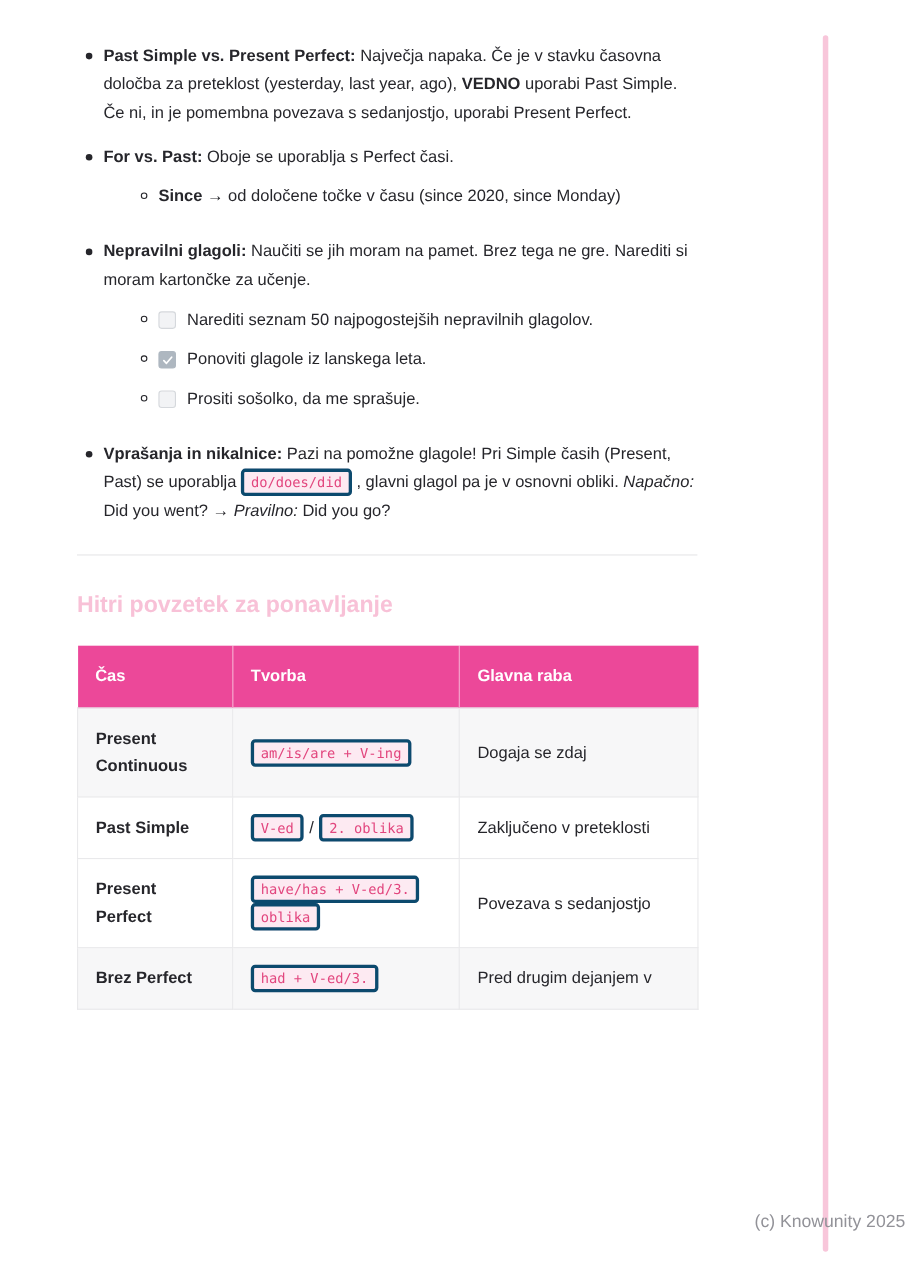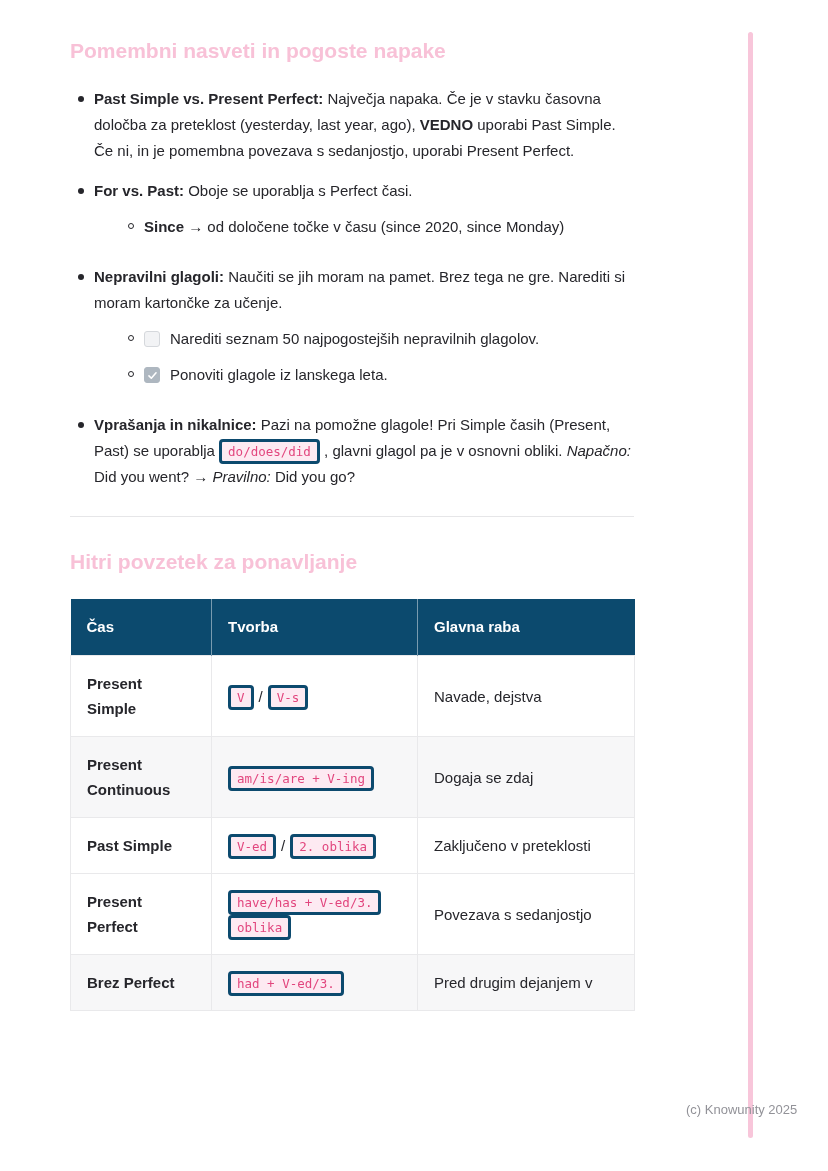--- a/index.html
+++ b/index.html
@@ -78,21 +78,21 @@
   }
   
   .divider {
     border: 0; border-top: 1px solid #e6e6e8;
     margin: 26px 0 32px 0;
   }
   
   table.summary { border-collapse: collapse; width: 564px; margin-top: 24px; table-layout: fixed; }
   col.c1 { width: 141px; } col.c2 { width: 206px; } col.c3 { width: 217px; }
   table.summary th {
-    background: #0c4a6e;
+    background: #ec4899;
     color: #ffffff;
     font-weight: 700;
     font-size: 15px;
     text-align: left;
     padding: 15px 16px;
     border-left: 1px solid rgba(255,255,255,0.45);
   }
   table.summary th:first-child { border-left: none; }
   table.summary td {
     border: 1px solid #e9e9eb;
@@ -110,33 +110,32 @@
     position: absolute;
     left: 748px; top: 32px;
     width: 5px; height: 1106px;
     background: #f8c6da;
     border-radius: 3px;
     z-index: 1;
   }
   .watermark {
     position: absolute;
     left: 686px; top: 1102px;
-    font-size: 13px;
+    font-size: 16px;
     color: #929298;
     z-index: 2;
     white-space: nowrap;
   }
 </style>
 </head>
 <body>
 
 <div class="page">
   <div class="content">
 
-    <h1 class="section-title">Pomembni nasveti in pogoste napake</h1>
 
     <div class="li">
       <span class="marker-cell">
           <span class="dot"></span>
         </span>
       <div class="li-text">
         <strong>Past Simple vs. Present Perfect:</strong><span> Največja napaka. Če je v stavku časovna določba za preteklost (yesterday, last year, ago), </span><strong>VEDNO</strong><span> uporabi Past Simple. Če ni, in je pomembna povezava s sedanjostjo, uporabi Present Perfect.</span>
       </div>
     </div>
 
@@ -174,20 +173,27 @@
           <div class="li todo-row">
             <span class="marker-cell">
                 <span class="circle"></span>
               </span>
             <span class="checkbox checked">
                 <svg class="tick" viewBox="0 0 14 14" width="11" height="11">
                   <path d="M2.5 7.5l3 3 6-7" stroke="#fff" stroke-width="2" fill="none" stroke-linecap="round" stroke-linejoin="round"></path>
                 </svg>
               </span>
             <span class="todo-label">Ponoviti glagole iz lanskega leta.</span>
+          </div>
+          <div class="li todo-row">
+            <span class="marker-cell">
+                <span class="circle"></span>
+              </span>
+            <span class="checkbox"></span>
+            <span class="todo-label">Prositi sošolko, da me sprašuje.</span>
           </div>
         </div>
       </div>
     </div>
 
     <div class="li">
       <span class="marker-cell">
           <span class="dot"></span>
         </span>
       <div class="li-text">
@@ -206,25 +212,20 @@
           <col class="c3">
         </colgroup>
       <thead>
         <tr>
           <th>Čas</th>
           <th>Tvorba</th>
           <th>Glavna raba</th>
         </tr>
       </thead>
       <tbody>
-        <tr>
-          <td class="name">Present Simple</td>
-          <td class="tvorba"><span class="chip">V</span><span class="sep">/</span><span class="chip">V-s</span></td>
-          <td>Navade, dejstva</td>
-        </tr>
         <tr class="even">
           <td class="name">Present Continuous</td>
           <td class="tvorba"><span class="chip">am/is/are + V-ing</span></td>
           <td>Dogaja se zdaj</td>
         </tr>
         <tr>
           <td class="name">Past Simple</td>
           <td class="tvorba"><span class="chip">V-ed</span><span class="sep">/</span><span class="chip">2. oblika</span></td>
           <td>Zaključeno v preteklosti</td>
         </tr>

